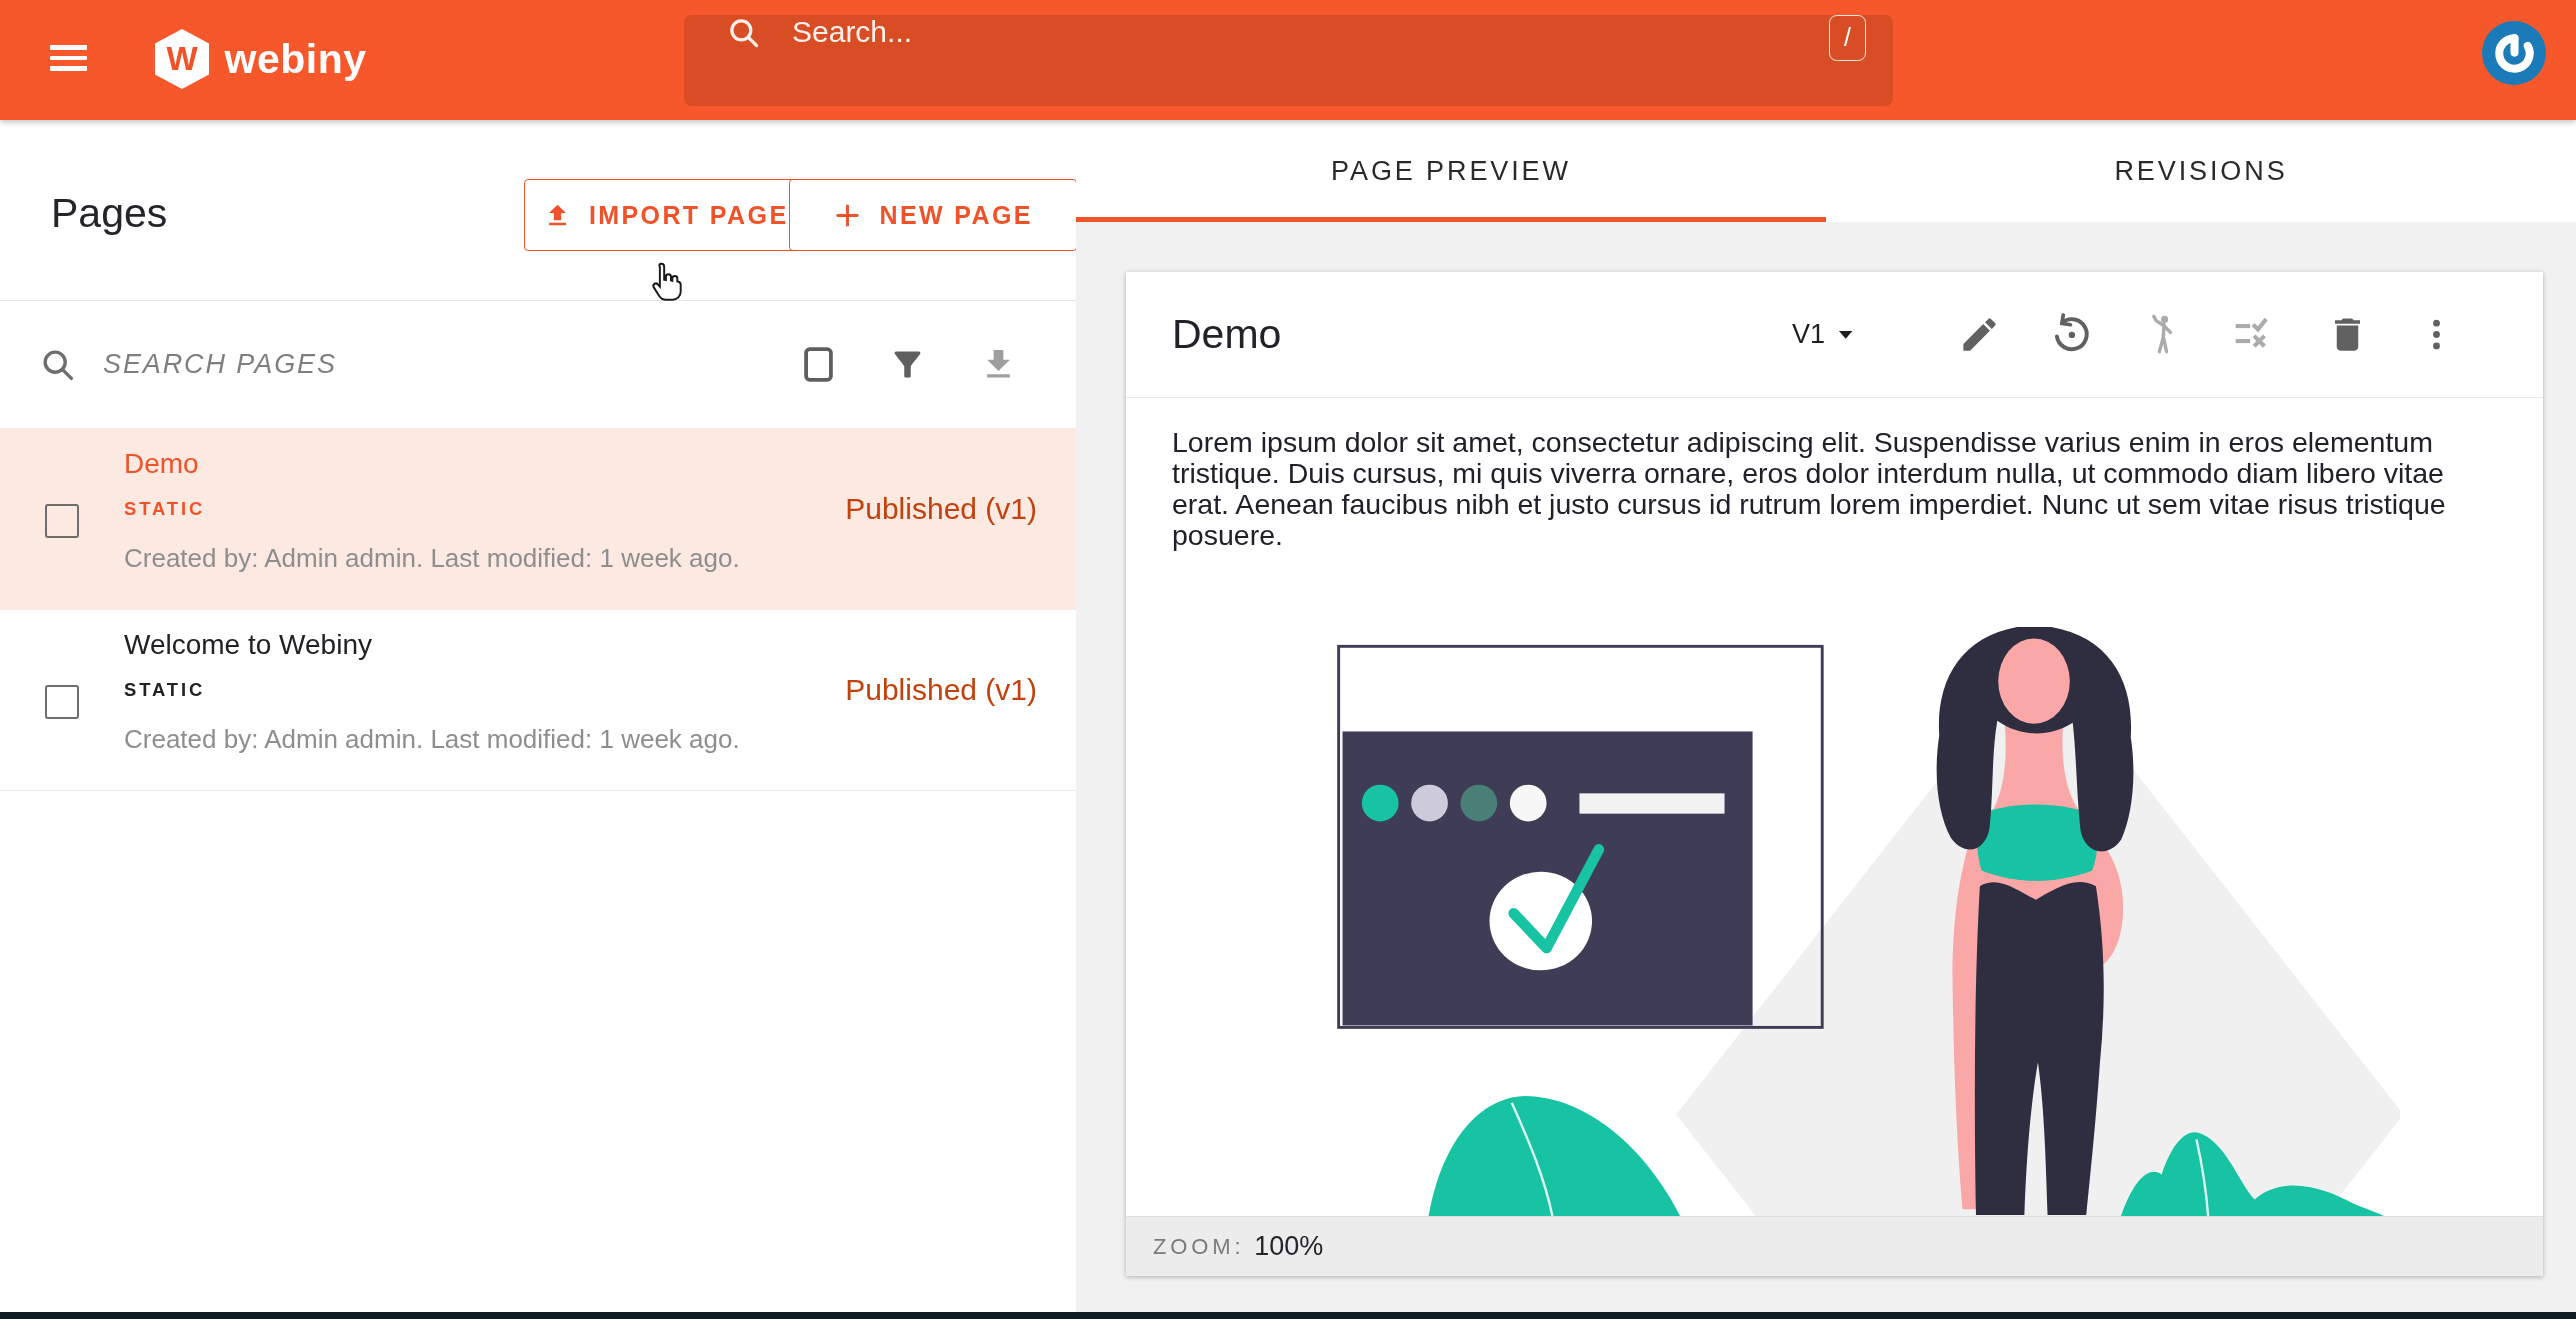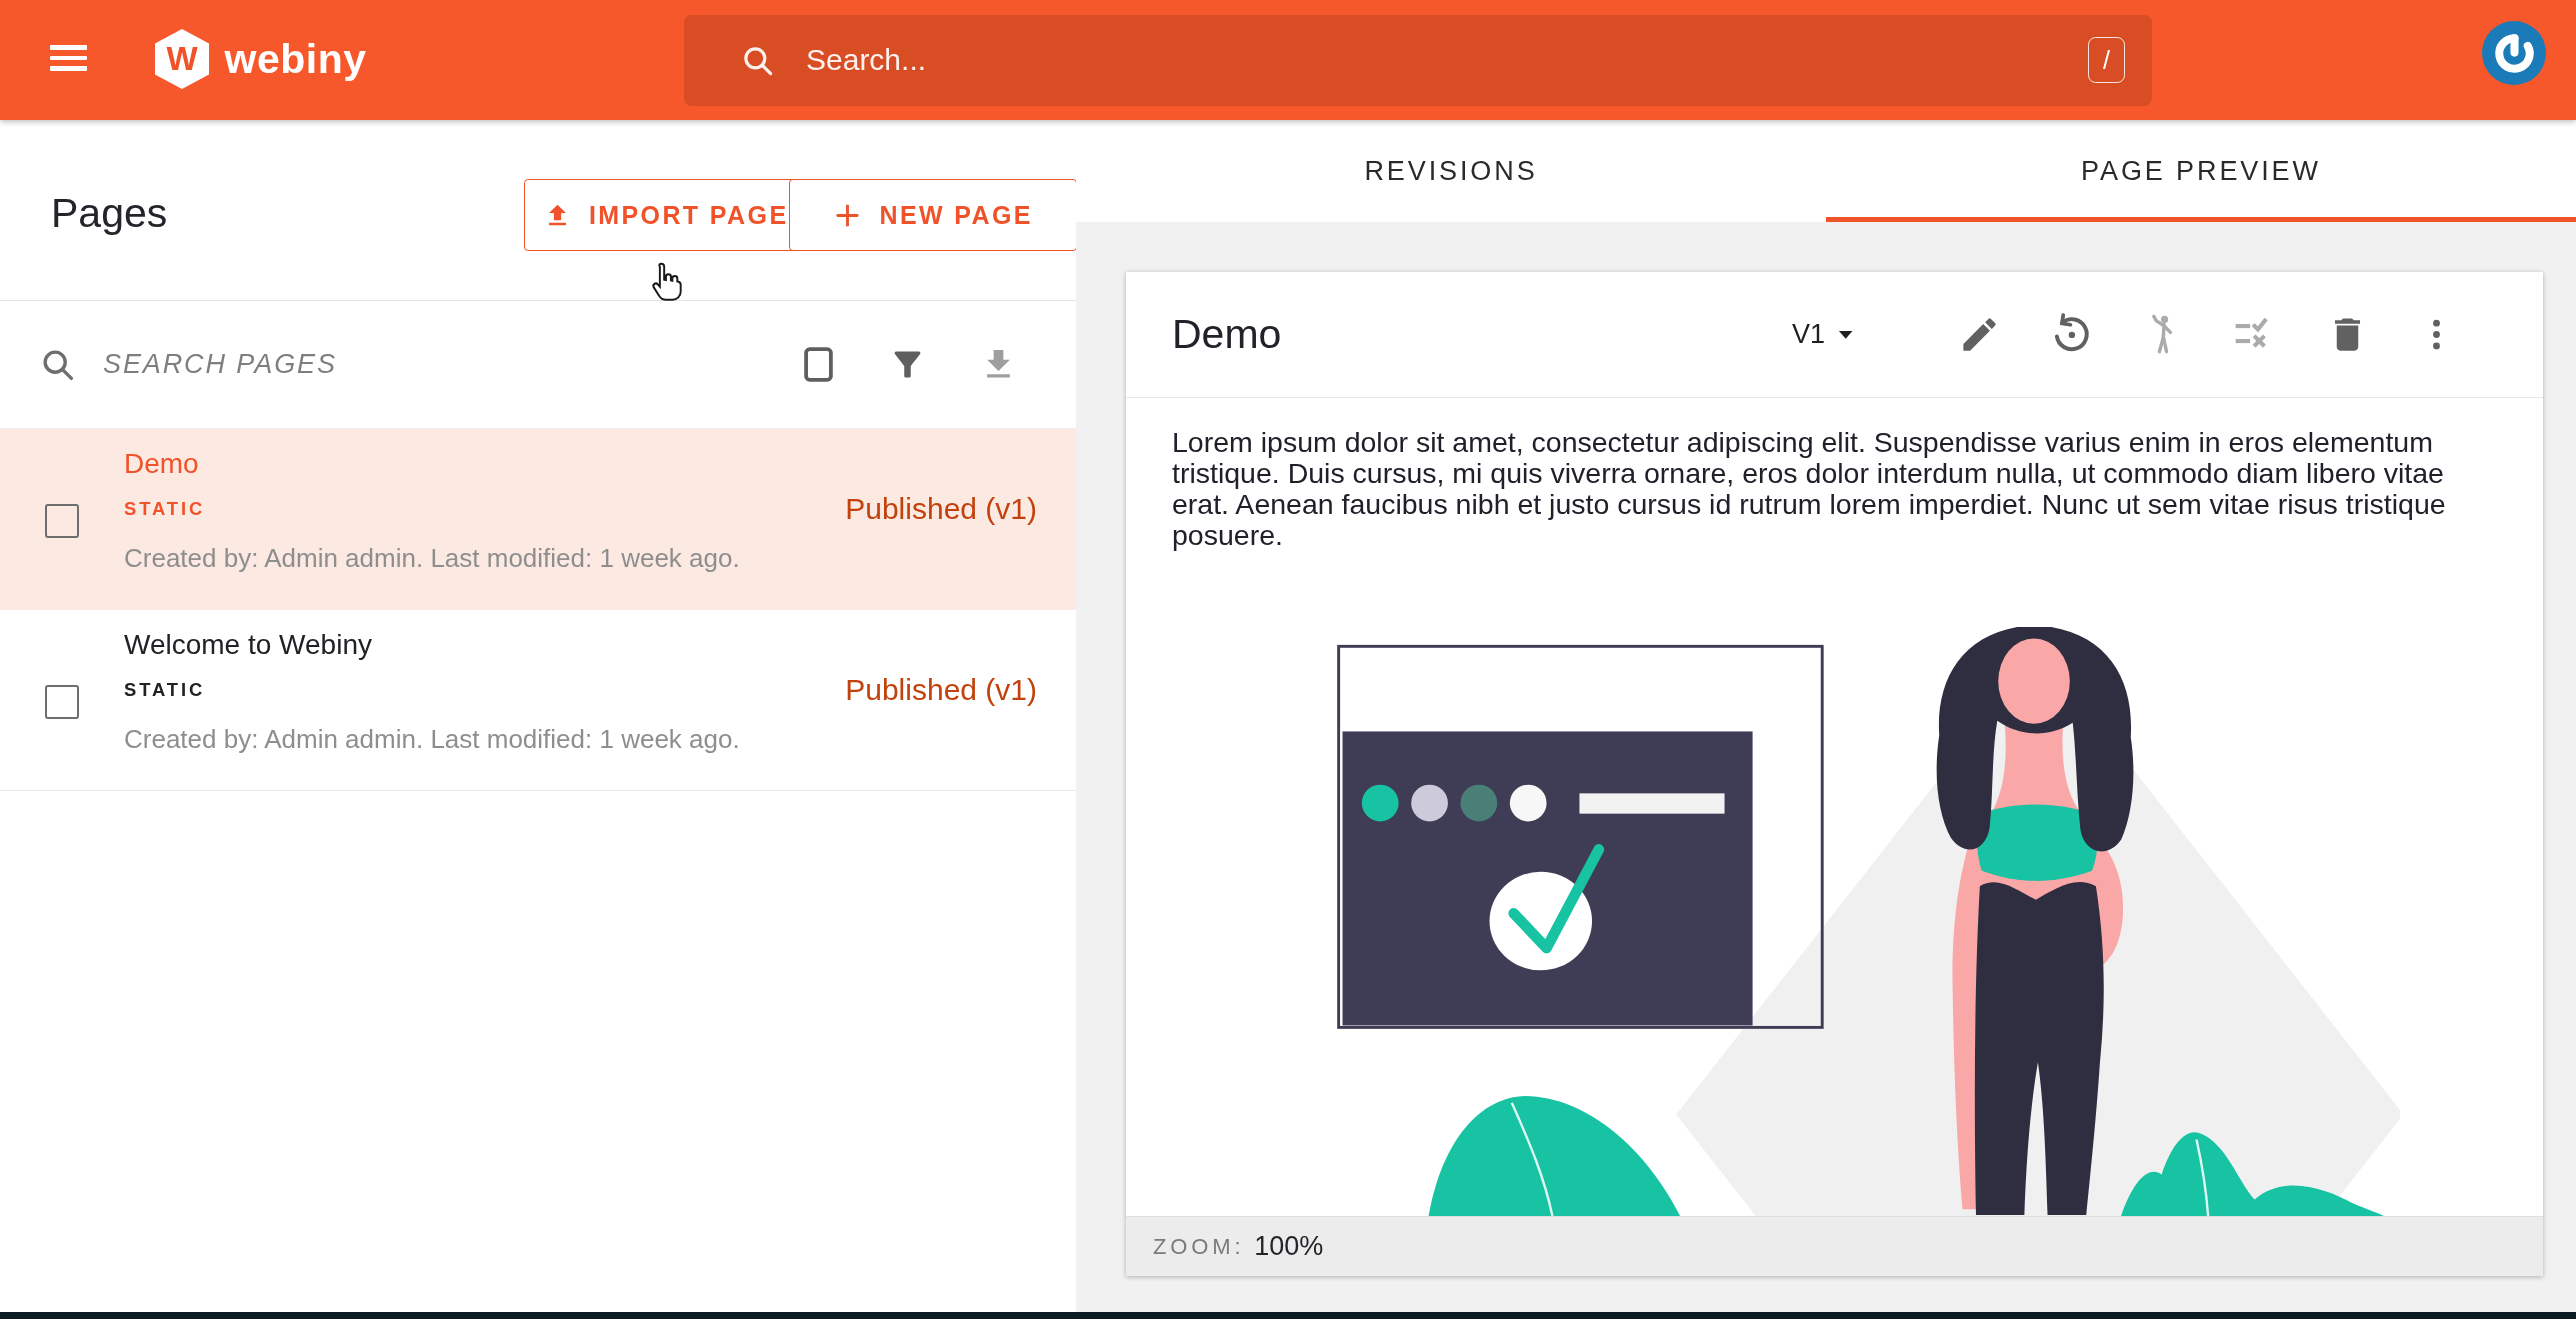--- a/index.html
+++ b/index.html
@@ -11,22 +11,22 @@
   .header { position:absolute; left:0; top:0; width:2576px; height:120px;
     background:var(--header-bg,#F7582B); box-shadow:0 1.9px 5.8px rgba(0,0,0,.25); z-index:30; }
   .hamburger { position:absolute; left:50px; top:45px; width:43px; height:33px; cursor:pointer; }
   .hamburger span { display:block; width:37px; height:4.8px; background:#fff; border-radius:1px; margin-bottom:5.8px; }
   .logo { position:absolute; left:155px; top:29px; display:flex; align-items:center; }
   .logo-hex { width:54px; height:60px; background:#fff;
     clip-path:polygon(50% 0,100% 24%,100% 76%,50% 100%,0 76%,0 24%);
     display:flex; align-items:center; justify-content:center; }
   .logo-hex b { color:var(--brand-orange,#F4511E); font-size:33px; font-weight:700; }
   .logo-word { color:#fff; font-size:41px; font-weight:700; margin-left:15.5px; letter-spacing:0.5px; }
-  .searchbar { position:absolute; left:684px; top:14.5px; width:1468px; height:91px;
-    background:rgba(0,0,0,.12); border-radius:7.7px; display:flex; align-items:center; padding:0 27px 0 56px; }
+  .searchbar { position:absolute; left:684px; top:14.5px; width:1209px; height:91px;
+    background:rgba(0,0,0,.12); border-radius:7.7px; display:flex; align-items:flex-start; padding:0 27px 0 42px; }
   .searchbar svg { flex:0 0 auto; }
   .searchbar input { flex:1; margin-left:31px; background:transparent; border:none; outline:none;
     font-size:30px; color:#fff; font-family:inherit; }
   .searchbar input::placeholder { color:rgba(255,255,255,.92); opacity:1; }
   .slash-badge { width:37px; height:46px; border:1.9px solid rgba(255,255,255,.85); border-radius:7.7px;
     color:#fff; font-size:25px; display:flex; align-items:center; justify-content:center; }
   .avatar { position:absolute; left:2482px; top:21px; width:64px; height:64px; border-radius:50%;
     background:var(--avatar-blue,#1B7AB8); display:flex; align-items:center; justify-content:center; cursor:pointer; }
 
   
@@ -184,22 +184,22 @@
       <div class="row-line2">
         <span class="row-badge">STATIC</span>
         <span class="row-status">Published (v1)</span>
       </div>
       <div class="row-meta">Created by: Admin admin. Last modified: 1 week ago.</div>
     </div>
   </div>
 
   <div class="right-panel">
     <div class="tabbar">
+      <div class="tab active">PAGE PREVIEW</div>
       <div class="tab">REVISIONS</div>
-      <div class="tab active">PAGE PREVIEW</div>
     </div>
 
     <div class="card">
       <div class="card-header">
         <div class="card-title">Demo</div>
         <div class="card-actions">
           <div class="version-dd">
             <span>V1</span>
             <svg width="17.4" height="11.6" viewBox="0 0 18 12" fill="#1F1F1F">
               <path d="M2 2l7 8 7-8z"></path>

